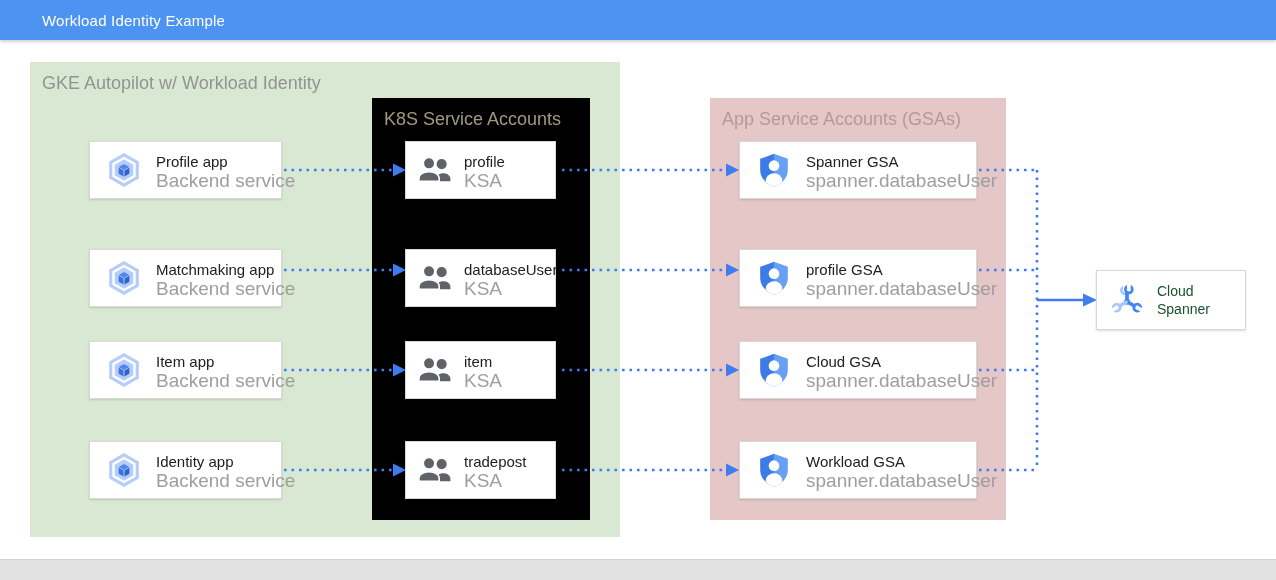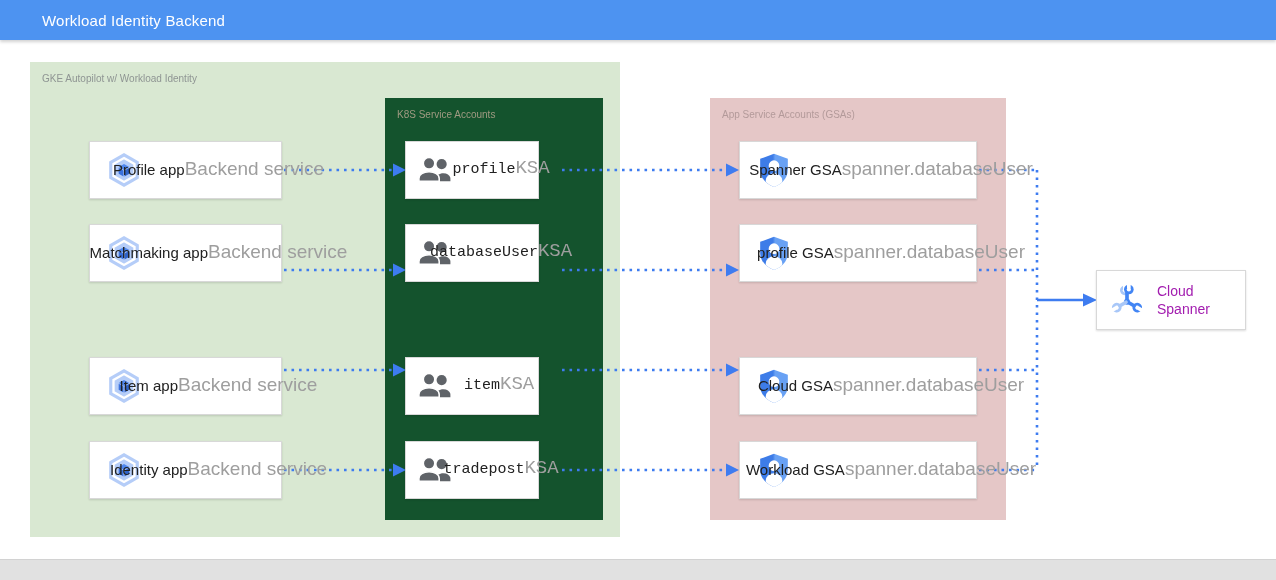--- a/index.html
+++ b/index.html
@@ -11,47 +11,47 @@
   }
   
   .titlebar{
     position:absolute;left:0;top:0;width:1276px;height:40px;
     background:#4d93f1;display:flex;align-items:center;
     box-shadow:0 2px 3px rgba(0,0,0,0.18);z-index:5;
   }
   .titlebar .t{color:#ffffff;font-size:15px;font-weight:500;margin-left:42px;letter-spacing:.2px;}
   
   .group{position:absolute;z-index:1;}
-  .group .gtitle{font-size:10px;color:#8f9593;margin:11px 0 0 12px;}
+  .group .gtitle{font-size:18px;color:#8f9593;margin:11px 0 0 12px;}
   .group-gke{left:30px;top:62px;width:590px;height:475px;background:#d9e8d2;}
-  .group-ksa{left:372px;top:98px;width:218px;height:422px;background:#14532d;margin-left:13px;}
+  .group-ksa{left:372px;top:98px;width:218px;height:422px;background:#000000;}
   .group-ksa .gtitle{color:#a09a82;}
   .group-gsa{left:710px;top:98px;width:296px;height:422px;background:#e5c7c7;}
   .group-gsa .gtitle{color:#b39a9a;}
   
   .card{
     position:absolute;z-index:3;box-sizing:border-box;
     background:#ffffff;border:1px solid #d8d8d8;
     box-shadow:0 1px 2px rgba(0,0,0,0.14);
     display:flex;align-items:center;height:58px;
   }
   .card .icon{flex:0 0 auto;display:flex;align-items:center;justify-content:center;}
-  .card .txt{display:flex;flex-direction:row;justify-content:center;min-width:0;}
+  .card .txt{display:flex;flex-direction:column;justify-content:center;min-width:0;}
   .card .title{font-size:15px;color:#212121;line-height:20px;white-space:nowrap;}
   .card .sub{font-size:19px;color:#9e9e9e;line-height:17px;white-space:nowrap;}
   .app-card{left:89px;width:193px;}
   .app-card .icon{margin:0 12px 0 14px;}
-  .ksa-card{left:405px;width:134px;font-family:Liberation Mono, monospace;}
+  .ksa-card{left:405px;width:151px;}
   .ksa-card .icon{margin:0 8px 0 8px;}
   .gsa-card{left:739px;width:238px;}
   .gsa-card .icon{margin:0 12px 0 14px;}
-  .row1{top:141px}.row2{top:224px}.row3{top:357px}.row4{top:441px}
+  .row1{top:141px}.row2{top:249px}.row3{top:341px}.row4{top:441px}
   .spanner-card{left:1096px;top:270px;width:150px;height:60px;}
   .spanner-card .icon{margin:0 10px 0 10px;}
-  .spanner-card .title{font-size:14px;color:#a21caf;white-space:normal;width:72px;line-height:18px;}
+  .spanner-card .title{font-size:14px;color:#14532d;white-space:normal;width:72px;line-height:18px;}
   
   .overlay{position:absolute;left:0;top:0;z-index:2;pointer-events:none;}
   .dot{stroke:#3e7cf0;stroke-width:2.6;stroke-dasharray:2.6 4.9;fill:none;}
   .solid{stroke:#3e7cf0;stroke-width:2.5;fill:none;}
   .head{fill:#3e7cf0;}
   
   .bottom-bar{
     position:absolute;left:0;top:559px;width:1276px;height:21px;
     background:#e1e1e1;border-top:1px solid #d2d2d2;z-index:4;
   }
@@ -65,21 +65,21 @@
       <stop offset="0.46" stop-color="#3d7ce8"></stop>
       <stop offset="0.54" stop-color="#68a1f4"></stop>
     </linearGradient>
     <clipPath id="shc">
       <path d="M12 2.2 L20.3 5.3 V11.9 C20.3 16.8 16.8 20.5 12 22.2 C7.2 20.5 3.7 16.8 3.7 11.9 V5.3 Z"></path>
     </clipPath>
   </defs>
 </svg>
 
 <div class="titlebar">
-  <span class="t">Workload Identity Backend</span>
+  <span class="t">Workload Identity Example</span>
 </div>
 
 <div class="group group-gke">
   <div class="gtitle">GKE Autopilot w/ Workload Identity</div>
 </div>
 <div class="group group-ksa">
   <div class="gtitle">K8S Service Accounts</div>
 </div>
 <div class="group group-gsa">
   <div class="gtitle">App Service Accounts (GSAs)</div>

